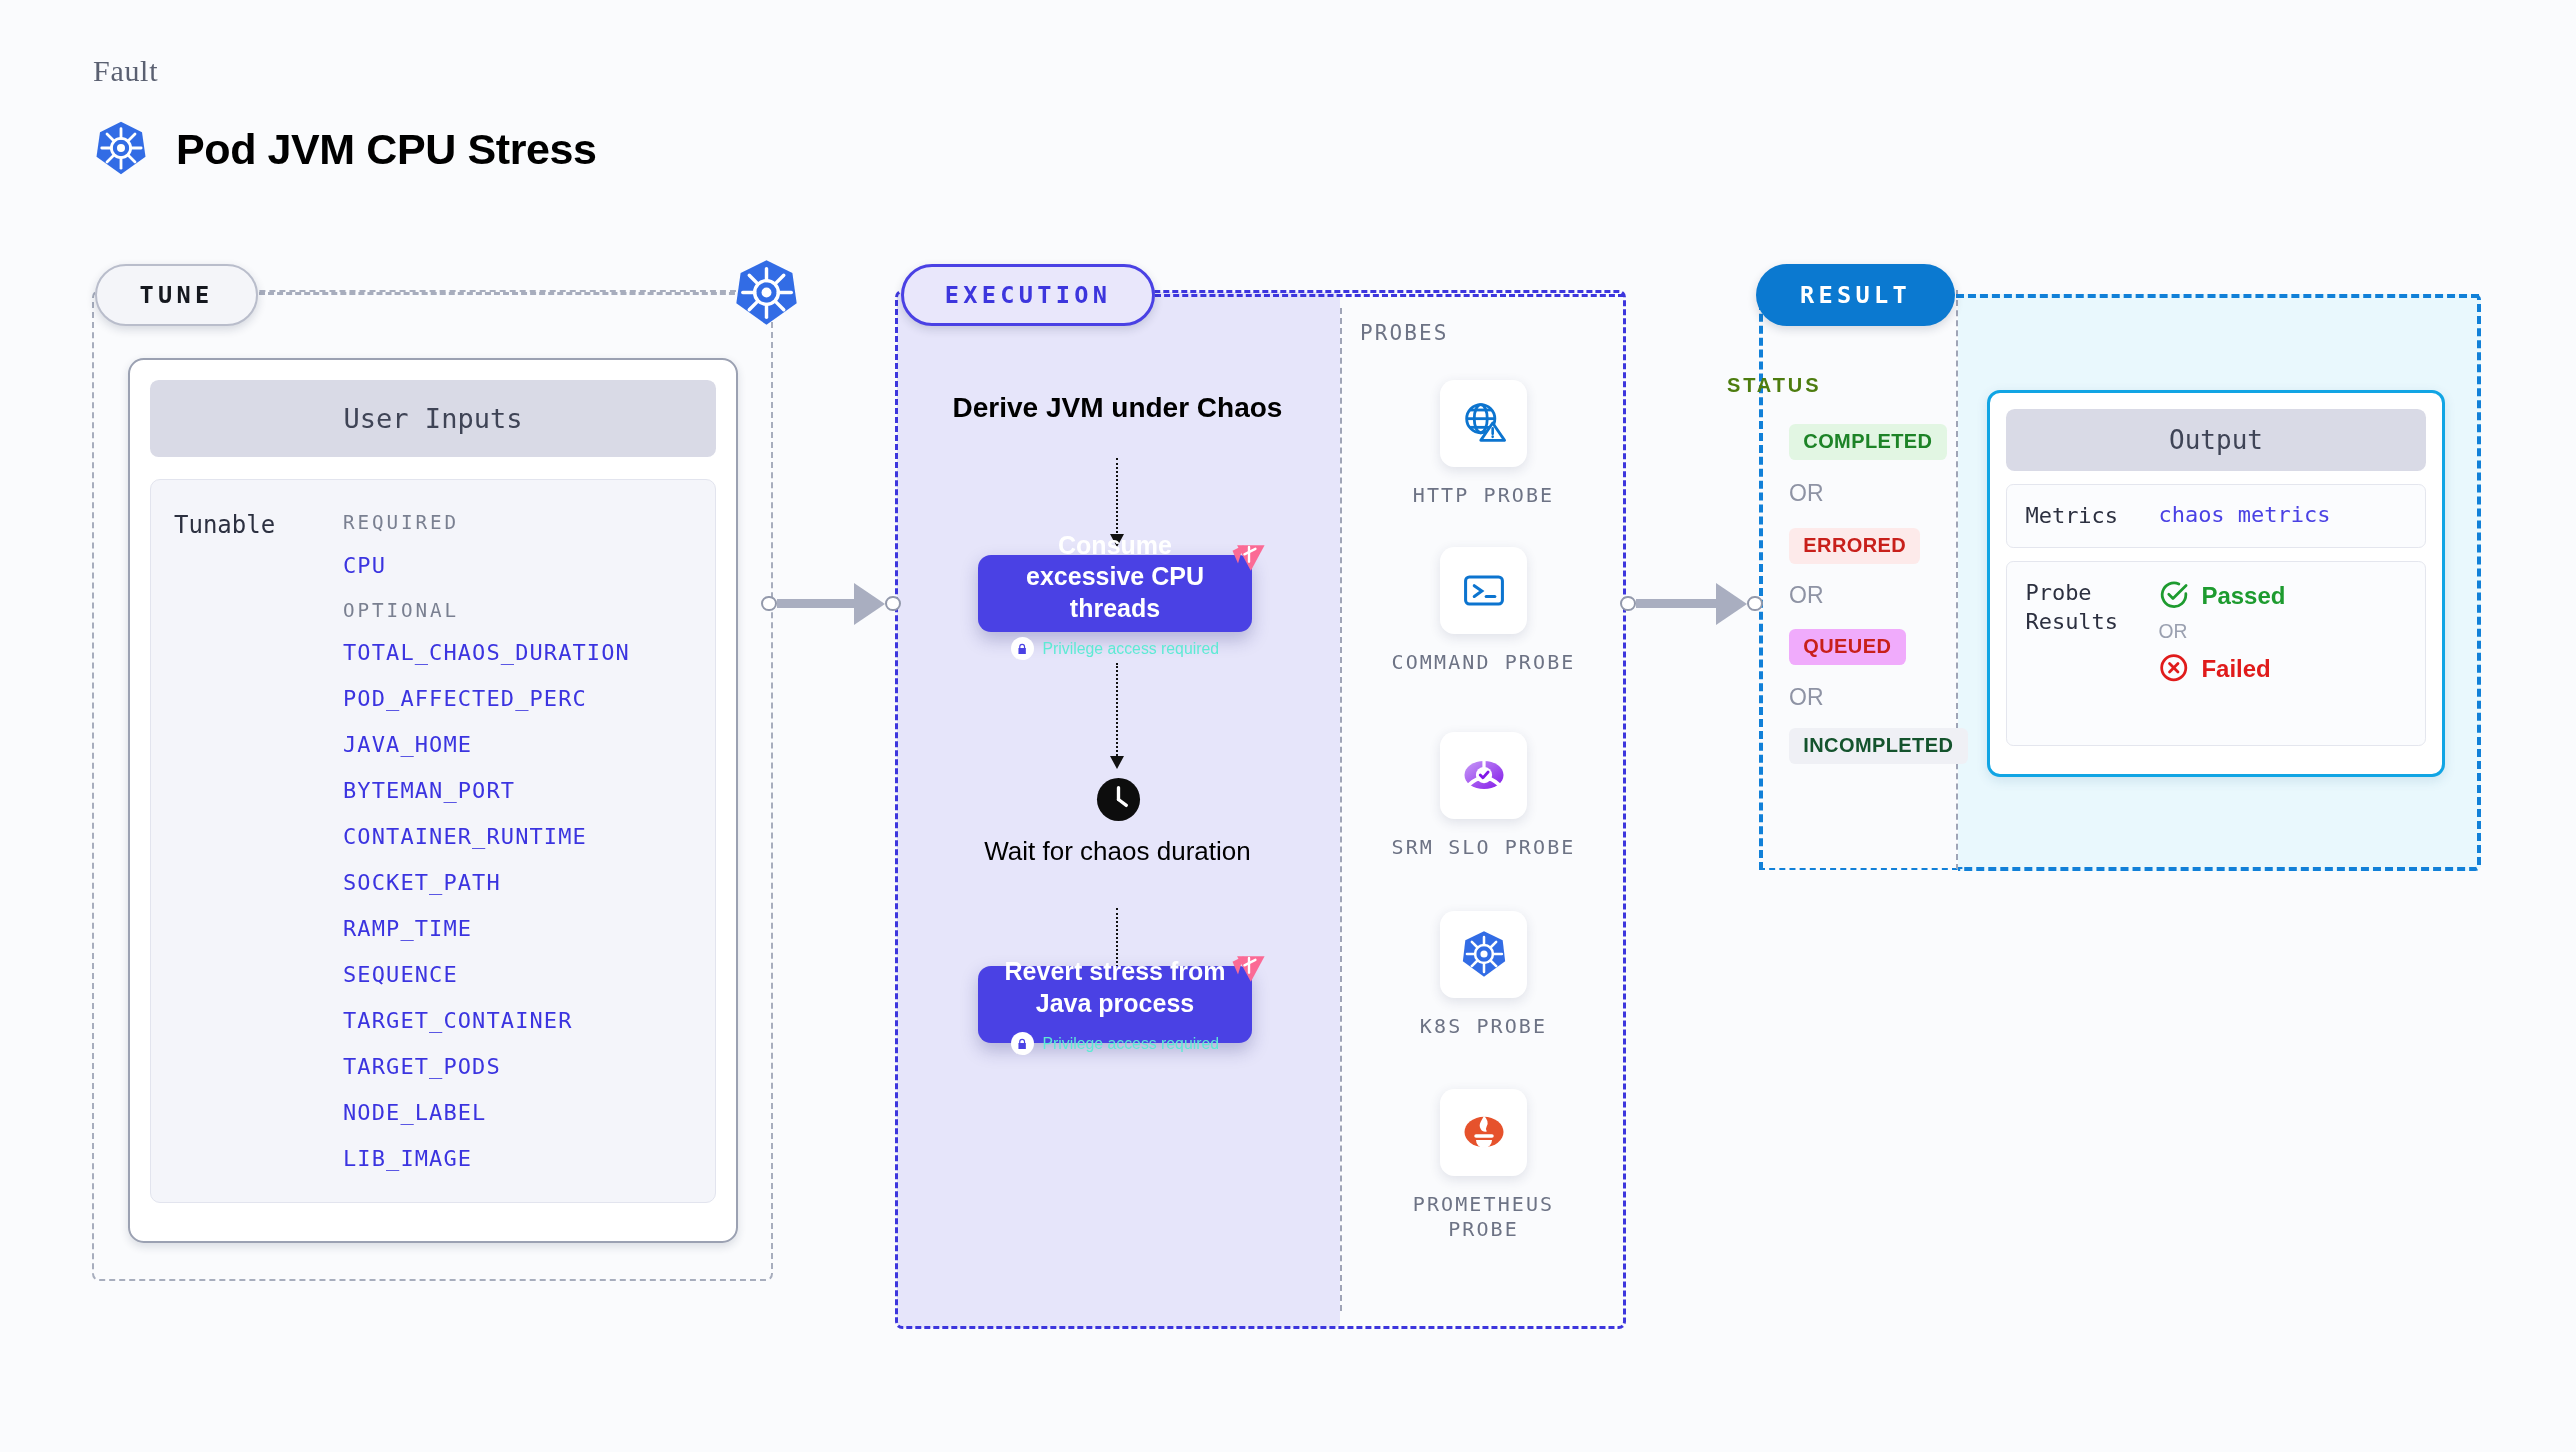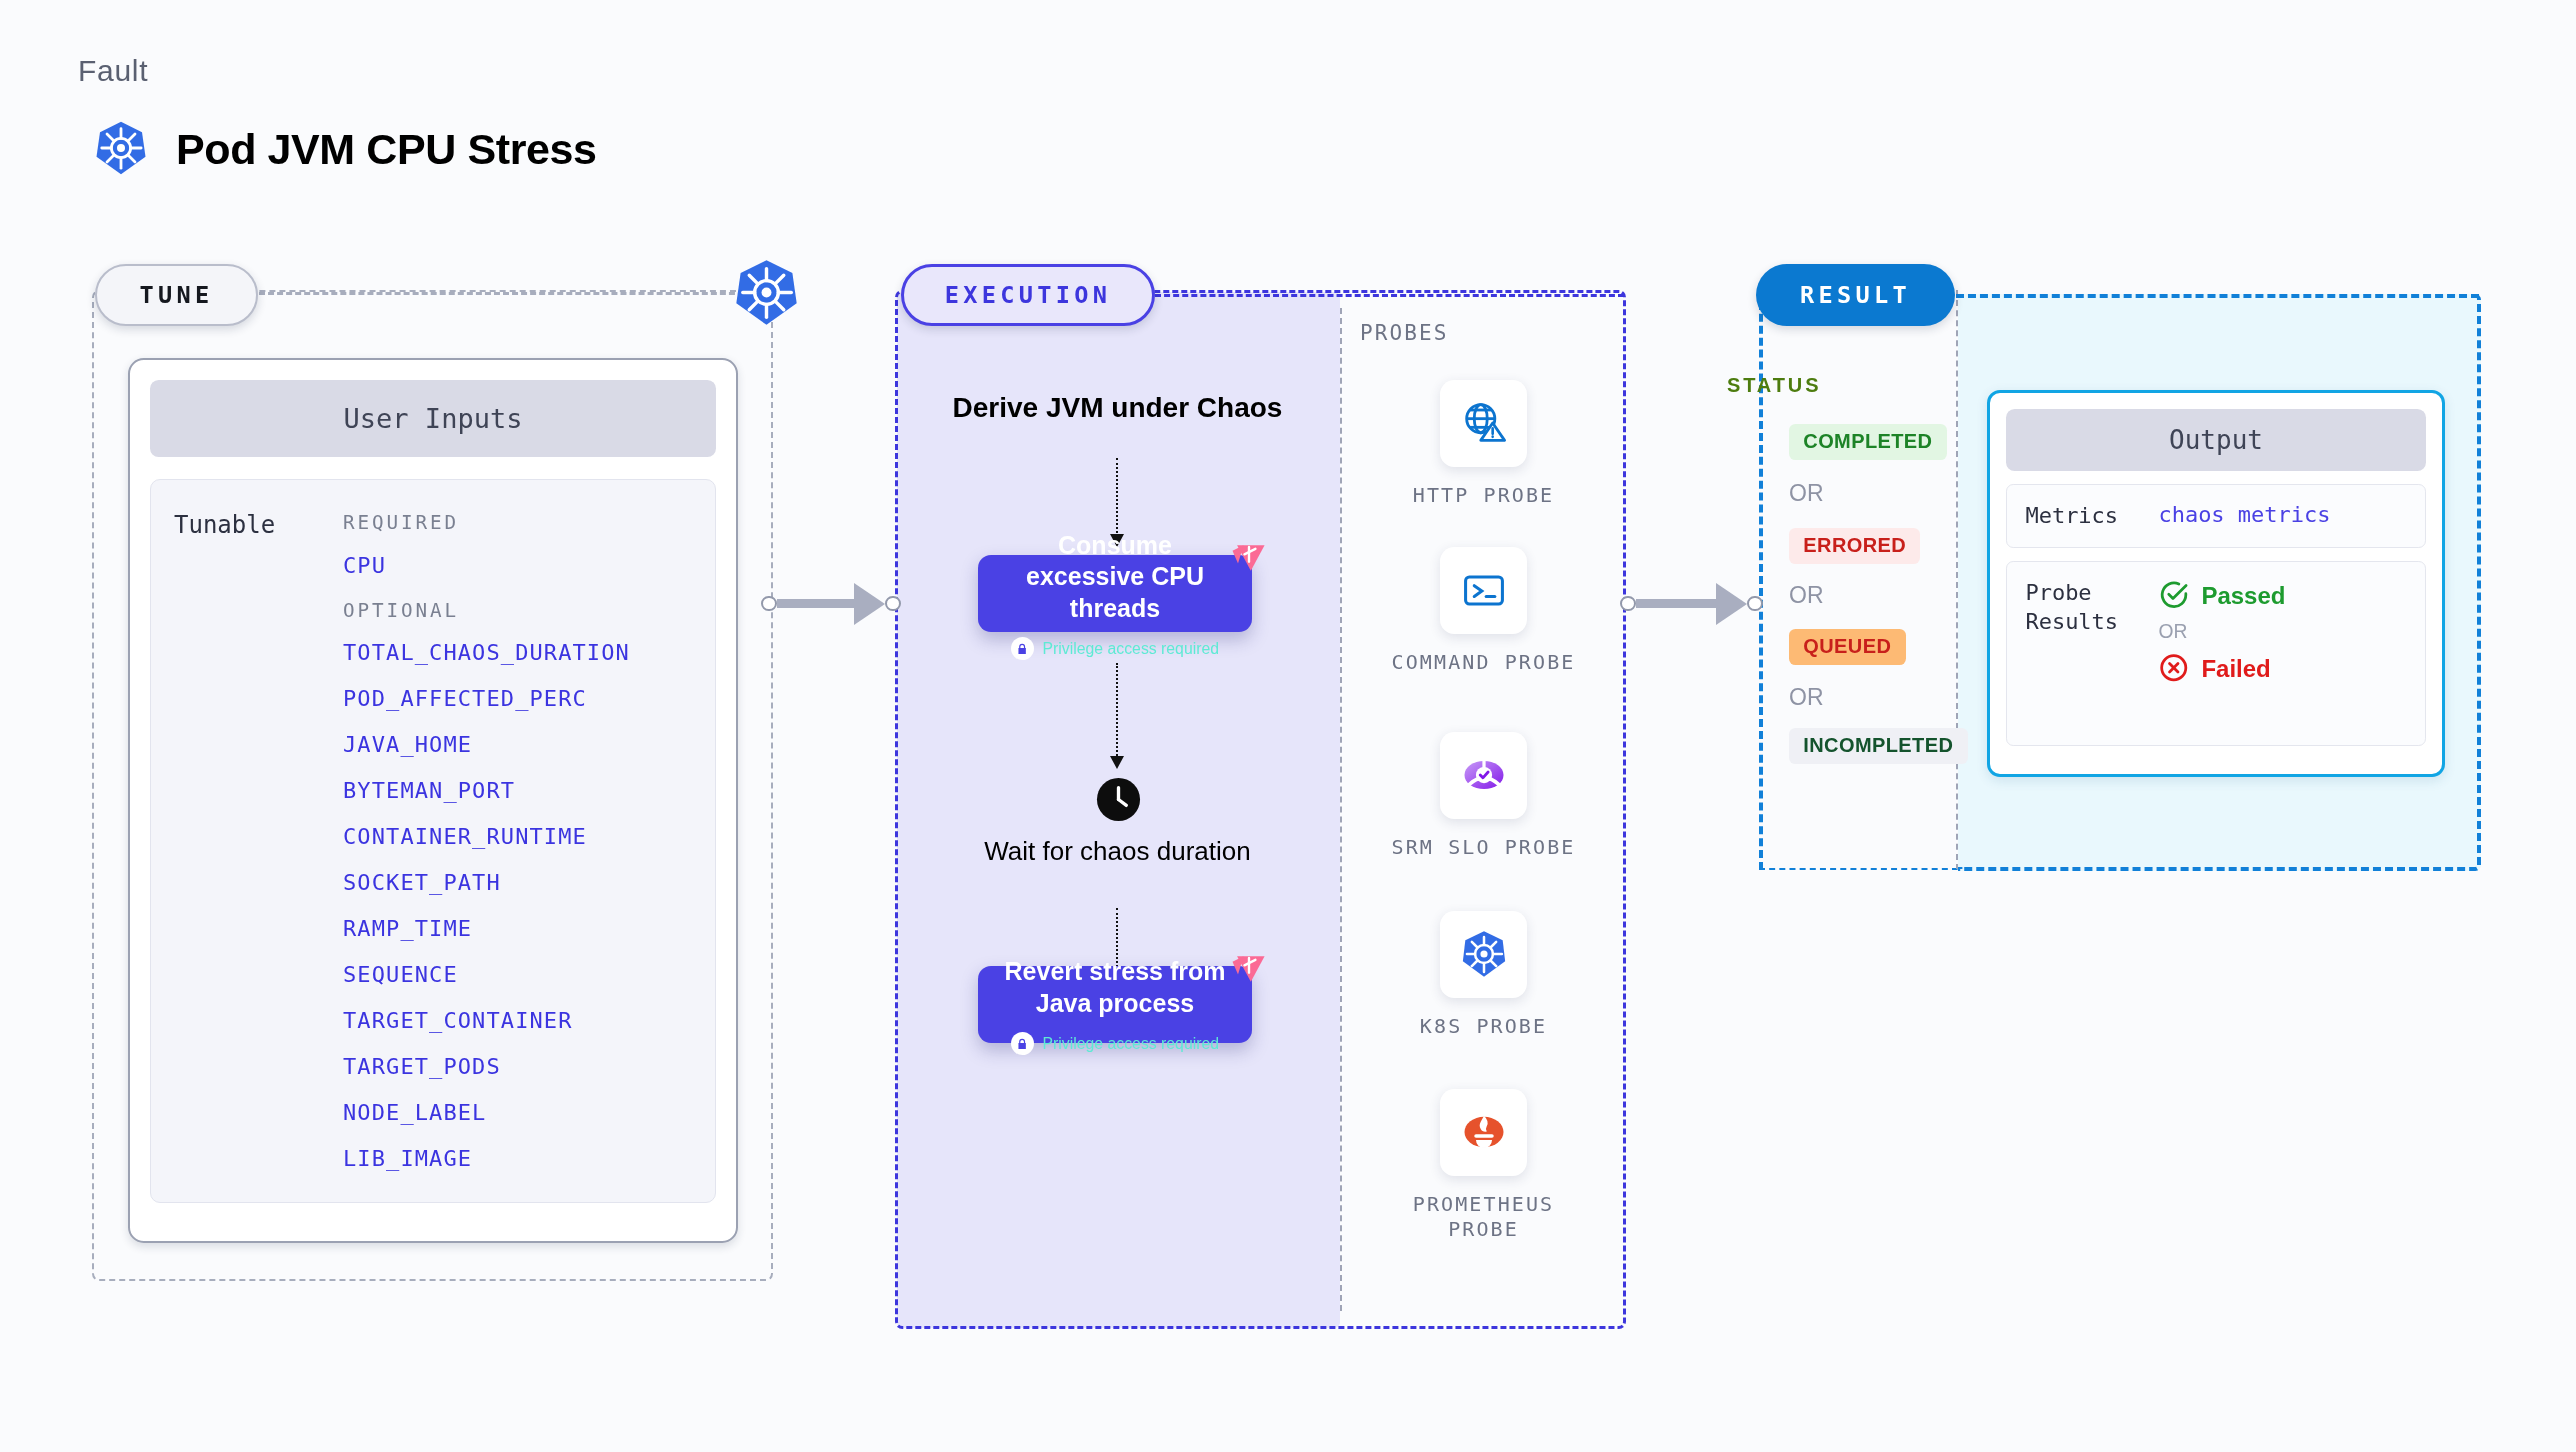--- a/index.html
+++ b/index.html
@@ -6,22 +6,22 @@
   html, body {
     width: 2576px; height: 1452px;
     background: #fafbfd;
     font-family: "Liberation Sans", sans-serif;
     overflow: hidden;
   }
   .stage { position: relative; width: 2576px; height: 1452px; }
 
   
   #fault-label {
-    position: absolute; left: 78px; top: 54px;
-    font-family: Liberation Sans, sans-serif;
+    position: absolute; left: 93px; top: 54px;
+    font-family: Liberation Serif, serif;
     font-size: 30px; color: #5a6071; letter-spacing: 0.7px;
   }
   #fault-title-row {
     position: absolute; left: 93px; top: 120px;
     display: flex; align-items: center; gap: 27px;
   }
   #fault-title {
     font-size: 43px; font-weight: 700; color: #000; letter-spacing: -0.4px;
   }
 
@@ -513,21 +513,21 @@
   <div class="panel" id="status-zone"></div>
   <div id="result-dash-line"></div>
   <div class="pill" id="result-pill">RESULT</div>
 
   <div id="status-label">STATUS</div>
 
   <div class="status-badge" style="left:1789px; top:424px; color:#1d8327; background:#e2f6e3;">COMPLETED</div>
   <div class="or-text" style="left:1789px; top:480px;">OR</div>
   <div class="status-badge" style="left:1789px; top:528px; color:#c8201b; background:#fdeaea;">ERRORED</div>
   <div class="or-text" style="left:1789px; top:582px;">OR</div>
-  <div class="status-badge" style="left:1789px; top:629px; color:#c8201b; background:#fdba74;">QUEUED</div>
+  <div class="status-badge" style="left:1789px; top:629px; color:#c8201b; background:#f0abfc;">QUEUED</div>
   <div class="or-text" style="left:1789px; top:684px;">OR</div>
   <div class="status-badge" style="left:1789px; top:728px; color:#14532d; background:#eff0f5;">INCOMPLETED</div>
 
   <div id="output-card">
     <div class="card-head" id="output-head">Output</div>
 
     <div class="out-row">
       <div class="out-key">Metrics</div>
       <div class="out-val-metrics">chaos metrics</div>
     </div>

